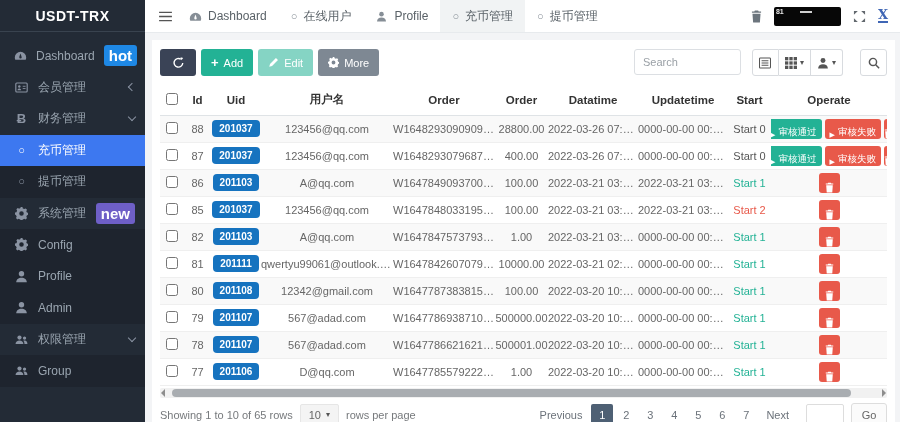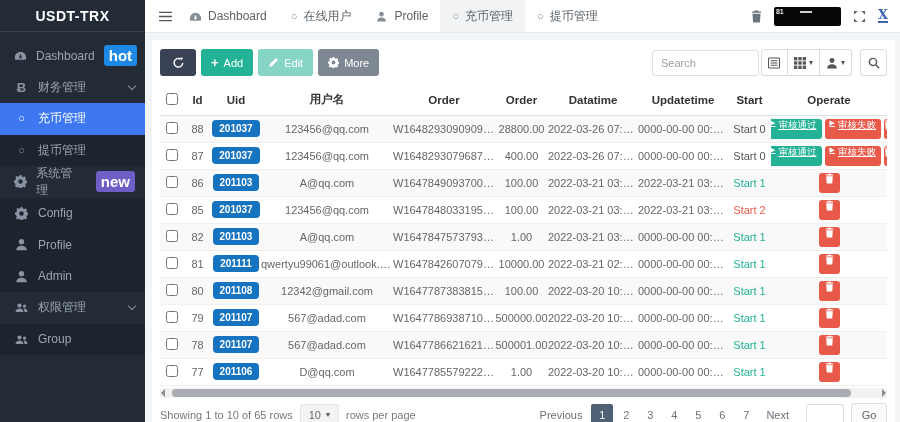--- a/index.html
+++ b/index.html
@@ -14,21 +14,21 @@
   .brand { height:32px; line-height:32px; text-align:center; color:#fff; font-weight:bold; font-size:14px; letter-spacing:.5px; border-bottom:1px solid #39434f; }
   .side-nav { padding-top:8px; }
   .side-item { height:31.5px; display:flex; align-items:center; gap:9px; padding:0 10px 0 14px; color:#9aa5b0; font-size:12px; cursor:pointer; }
   .side-item .icn { width:15px; font-size:12px; color:#8a93a2; }
   .side-item .icn svg { width:13px; height:13px; }
   .side-item.sub { background:rgba(0,0,0,.14); }
   .side-item.active { background:var(--accent); color:#fff; }
   .side-item.active .icn { color:#fff; }
   .badge { margin-left:auto; font-size:15px; font-weight:bold; color:#fff; padding:2px 5px; border-radius:3px; }
   .badge.hot { background:var(--badge-hot); }
-  .badge.new { background:var(--badge-new);margin-left:8px; }
+  .badge.new { background:var(--badge-new); }
   .chev { margin-left:auto; width:6px; height:6px; border-right:1.5px solid #8a93a2; border-bottom:1.5px solid #8a93a2; }
   .chev.down { transform:rotate(45deg); margin-top:-3px; }
   .chev.left { transform:rotate(135deg); }
   .o-circle { font-weight:bold; font-size:11px; }
 
   
   .topbar { position:absolute; left:145px; right:0; top:0; height:33px; background:#fff; border-bottom:1px solid #e7eaed; display:flex; align-items:center; padding:0 12px 0 8px; }
   .hamburger { color:#555; width:24px; }
   .hamburger svg { width:15px; height:11px; }
   .nav-tab { height:32px; display:flex; align-items:center; gap:6px; padding:0 12px; color:#5a6268; font-size:12px; cursor:pointer; white-space:nowrap; }
@@ -52,21 +52,21 @@
   
   .toolbar { display:flex; align-items:center; padding:9px 8px; gap:5px; }
   .btn { height:27px; border:none; border-radius:3px; color:#fff; font-size:11px; font-family:inherit; display:inline-flex; align-items:center; gap:5px; padding:0 10px; cursor:pointer; }
   .btn .icn svg { width:11px; height:11px; }
   .btn-refresh { background:var(--btn-dark); width:36px; justify-content:center; padding:0; }
   .btn-add { background:var(--success); }
   .btn-add .plus { font-weight:bold; font-size:13px; }
   .btn-edit { background:var(--success); opacity:.55; }
   .btn-delete { background:var(--danger); opacity:.62; }
   .btn-more { background:var(--btn-gray); }
-  .search-zone { margin-left:auto; display:flex; align-items:center; gap:2px; }
+  .search-zone { margin-left:auto; display:flex; align-items:flex-start; gap:11px; }
   .search-input { width:107px; height:26px; border:1px solid #dcdfe3; border-radius:3px; font-size:11px; padding:0 8px; font-family:inherit; color:#333; }
   .search-input::placeholder { color:#9aa0a6; }
   .icon-group { display:flex; }
   .icon-btn { height:27px; min-width:27px; background:#fff; border:1px solid #d8dbdf; color:#555; display:inline-flex; align-items:center; justify-content:center; gap:3px; padding:0 6px; cursor:pointer; }
   .icon-btn svg { width:12px; height:12px; }
   .icon-group .icon-btn + .icon-btn { border-left:none; }
   .icon-group .icon-btn:first-child { border-radius:3px 0 0 3px; }
   .icon-group .icon-btn:last-child { border-radius:0 3px 3px 0; }
   .icon-btn.lone { border-radius:3px; margin-left:6px; }
   .caret { font-size:8px; color:#555; }
@@ -76,21 +76,21 @@
   table { width:100%; border-collapse:collapse; table-layout:fixed; }
   th { height:30px; font-size:11.5px; color:#333; font-weight:bold; border-bottom:1px solid #dfe3e6; text-align:center; white-space:nowrap; overflow:hidden; }
   td { height:27px; font-size:11px; color:#666; text-align:center; border-bottom:1px solid #efefef; white-space:nowrap; overflow:hidden; text-overflow:ellipsis; }
   tr.stripe td { background:#f9f9f9; }
   input[type=checkbox] { width:12px; height:12px; cursor:pointer; }
   .uid-badge { display:inline-block; background:var(--uid-badge); color:#fff; font-size:10px; font-weight:bold; padding:3px 7px; border-radius:4px; cursor:pointer; }
   .start-0 { color:#555; }
   .start-1 { color:var(--success); }
   .start-2 { color:var(--danger); }
   .op { display:flex; align-items:center; justify-content:center; gap:3px; }
-  .op-btn { border:none; border-radius:3px; color:#fff; font-family:inherit; font-size:9.5px; height:20px; display:inline-flex; align-items:flex-start; gap:3px; padding:0 5px; cursor:pointer; white-space:nowrap;text-decoration:underline; }
+  .op-btn { border:none; border-radius:3px; color:#fff; font-family:inherit; font-size:9.5px; height:20px; display:inline-flex; align-items:flex-end; gap:3px; padding:0 5px; cursor:pointer; white-space:nowrap; }
   .op-btn .play { font-size:7px; }
   .op-btn.approve { background:var(--success); }
   .op-btn.reject { background:var(--danger); }
   .op-btn.trash { background:var(--danger); width:21px; justify-content:center; padding:0; }
   .op-btn.trash svg { width:9px; height:11px; }
 
   
   .hscroll { margin:2px 8px 0; height:10px; background:#f1f1f1; position:relative; border-radius:2px; }
   .hs-thumb { position:absolute; left:12px; right:36px; top:1px; height:8px; background:#a9adb1; border-radius:4px; cursor:pointer; }
   .hs-arrow { position:absolute; top:1px; width:0; height:0; border:4px solid transparent; cursor:pointer; }
@@ -113,20 +113,32 @@
   <div class="brand">USDT-TRX</div>
   <nav class="side-nav">
       <div class="side-item">
         <span class="icn">
           <svg viewBox="0 0 16 12" fill="currentColor">
             <path fill-rule="evenodd" d="M8 1.5A7 7 0 0 0 1 8.5c0 1 .2 1.9.6 2.7h12.8c.4-.8.6-1.7.6-2.7a7 7 0 0 0-7-7zm0 8.2a1.5 1.5 0 0 1-1.5-1.5c0-.8 1.5-4.7 1.5-4.7s1.5 3.9 1.5 4.7A1.5 1.5 0 0 1 8 9.7z"></path>
           </svg>
         </span>
         <span>Dashboard</span>
         <span class="badge hot">hot</span>
+      </div>
+      <div class="side-item">
+        <span class="icn">
+          <svg viewBox="0 0 16 13" fill="none" stroke="currentColor" stroke-width="1.4">
+            <rect x="1" y="1" width="14" height="11" rx="1.2"></rect>
+            <circle cx="5.3" cy="5.2" r="1.5" fill="currentColor" stroke="none"></circle>
+            <path d="M3 10c.3-1.6 1.2-2.4 2.3-2.4s2 .8 2.3 2.4z" fill="currentColor" stroke="none"></path>
+            <path d="M9.5 5h3.5M9.5 7.8h3.5" stroke-width="1.1"></path>
+          </svg>
+        </span>
+        <span>会员管理</span>
+        <span class="chev left"></span>
       </div>
       <div class="side-item">
         <span class="icn">
           <span style="font-weight:bold;font-size:13px;">Ƀ</span>
         </span>
         <span>财务管理</span>
         <span class="chev down"></span>
       </div>
       <div class="side-item active sub">
         <span class="icn">

